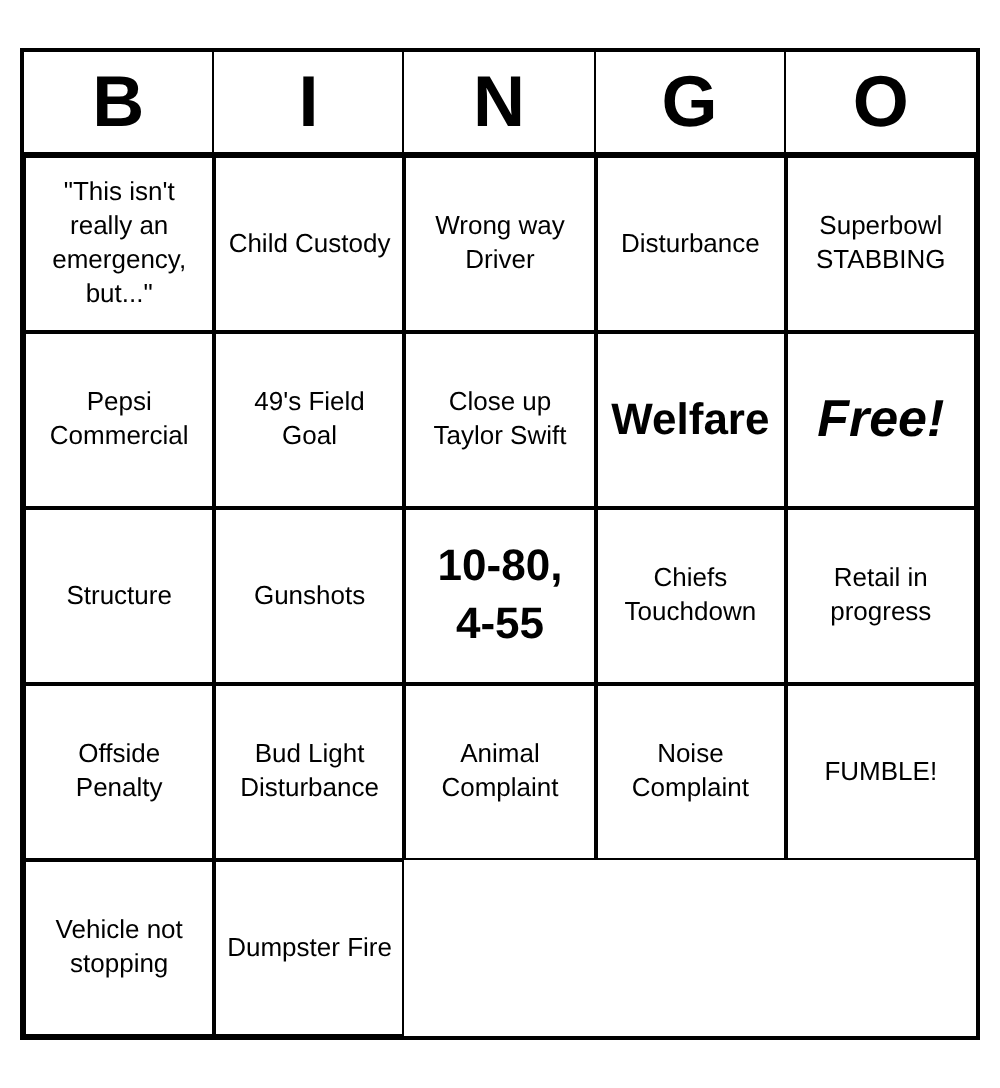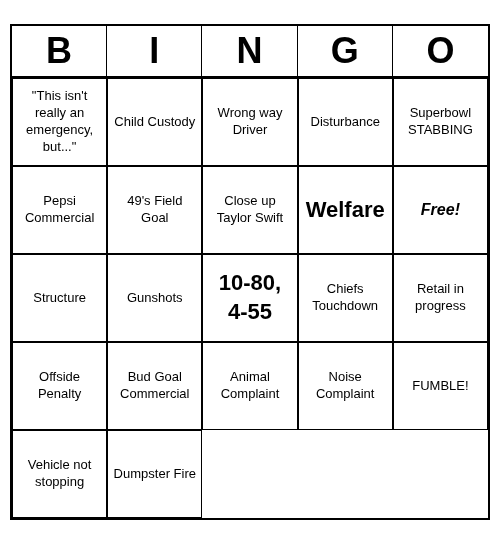--- a/index.html
+++ b/index.html
@@ -47,21 +47,21 @@
       align-items: center;
       justify-content: center;
       text-align: center;
       padding: 4px;
       min-height: 88px;
       font-size: 13px;
       line-height: 1.3;
       word-break: break-word;
     }
     .bingo-cell.free {
-      font-size: 16px;
+      font-size: 26px;
       font-weight: bold;
       font-style: italic;
     }
     .bingo-cell.large-text {
       font-size: 22px;
       font-weight: bold;
     }
   </style>
 </head>
 <body>
@@ -84,20 +84,20 @@
       <div class="bingo-cell">49's Field Goal</div>
       <div class="bingo-cell">Close up Taylor Swift</div>
       <div class="bingo-cell large-text">Welfare</div>
       <div class="bingo-cell free">Free!</div>
       <div class="bingo-cell">Structure</div>
       <div class="bingo-cell">Gunshots</div>
       <div class="bingo-cell large-text">10-80, 4-55</div>
       <div class="bingo-cell">Chiefs Touchdown</div>
       <div class="bingo-cell">Retail in progress</div>
       <div class="bingo-cell">Offside Penalty</div>
-      <div class="bingo-cell">Bud Goal Commercial</div>
+      <div class="bingo-cell">Bud Light Disturbance</div>
       <div class="bingo-cell">Animal Complaint</div>
       <div class="bingo-cell">Noise Complaint</div>
       <div class="bingo-cell">FUMBLE!</div>
       <div class="bingo-cell">Vehicle not stopping</div>
       <div class="bingo-cell">Dumpster Fire</div>
     </div>
 </div>
 
 </body></html>

